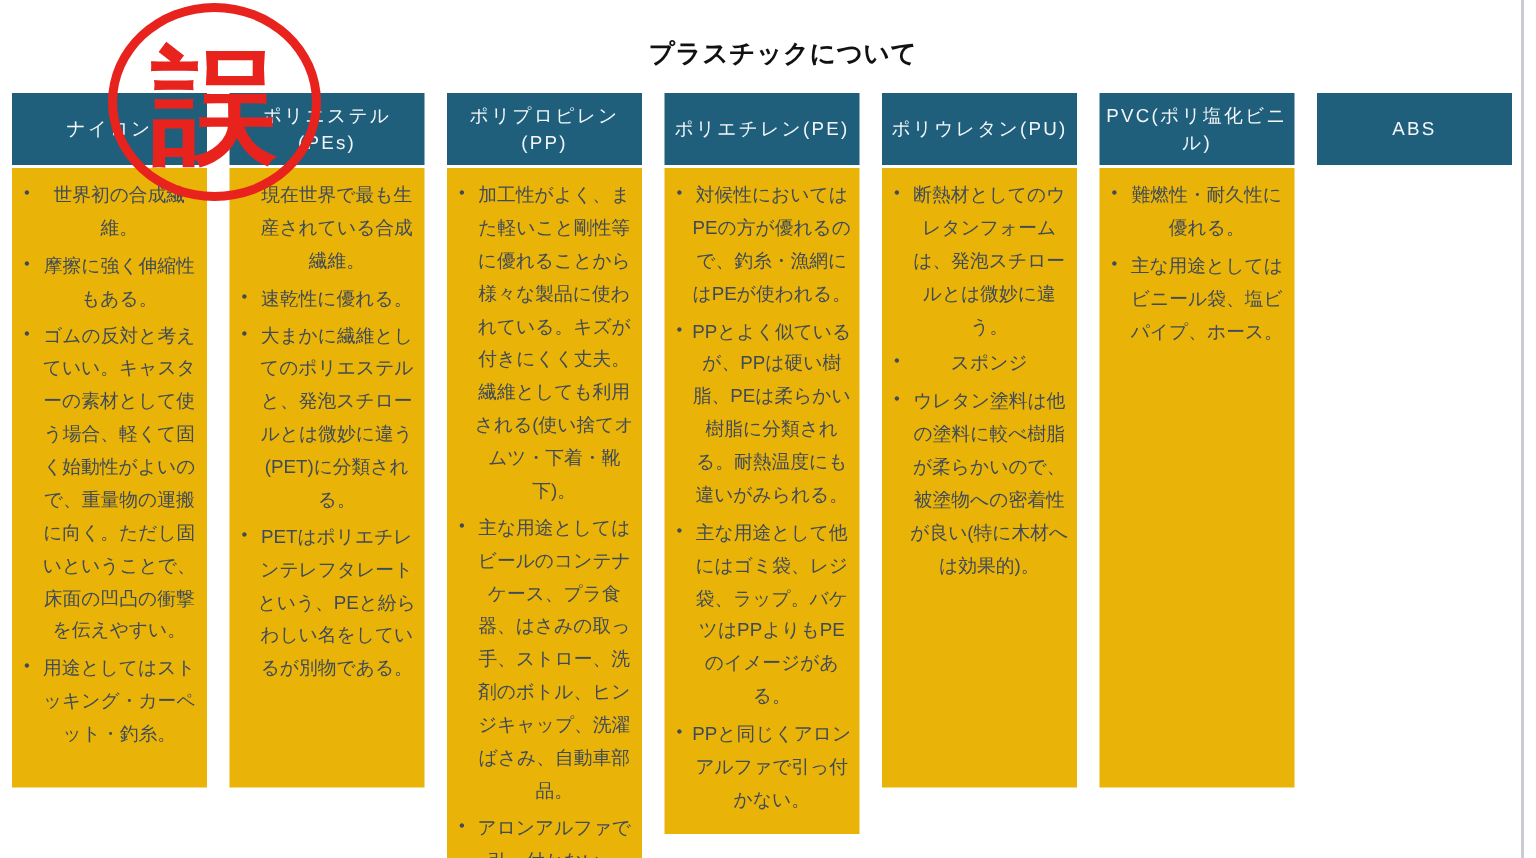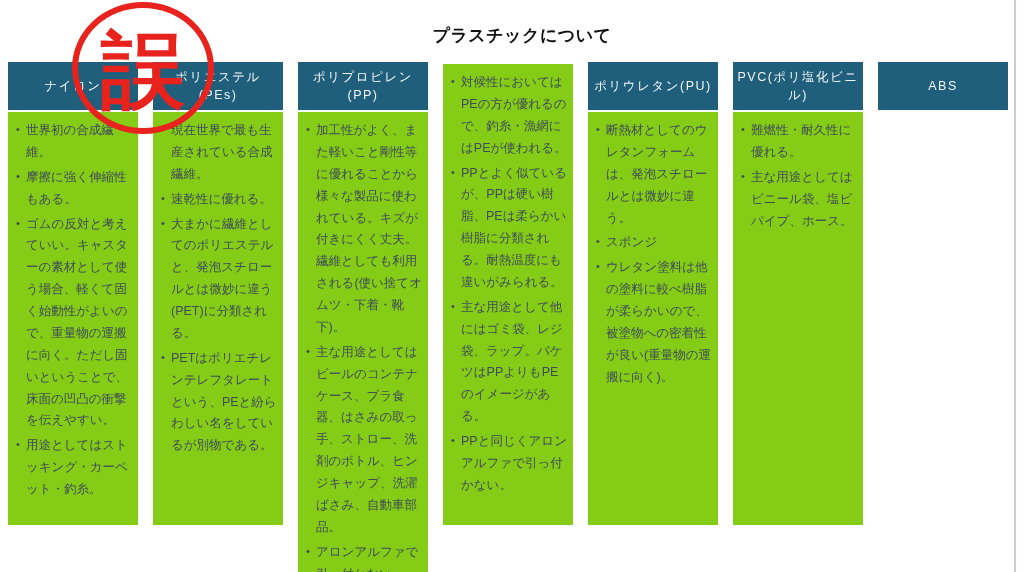--- a/index.html
+++ b/index.html
@@ -28,24 +28,24 @@
     background:#205f7c;
     color:#f3f6f8;
     min-height:48px;
     display:flex;align-items:center;justify-content:center;
     text-align:center;
     font-size:12.5px;letter-spacing:1.5px;
     line-height:1.45;
     padding:2px 4px;box-sizing:border-box;
   }
   .col-body{
-    background:#84cc16;
+    background:#eab308;
     flex:1;
     margin-top:2px;
-    padding:8px 5px 8px 7px;box-sizing:border-box;
+    padding:8px 5px 8px 7px;box-sizing:border-box;text-align:center;
   }
   ul.bullets{
     margin:0;padding:0;list-style:none;
     color:#3f4b59;
     font-size:12.5px;line-height:1.75;
   }
   ul.bullets li{
     position:relative;
     padding-left:11px;
     margin-bottom:3px;
@@ -116,37 +116,38 @@
       <div class="col-body">
         <ul class="bullets">
             <li>加工性がよく、また軽いこと剛性等に優れることから様々な製品に使われている。キズが付きにくく丈夫。繊維としても利用される(使い捨てオムツ・下着・靴下)。</li>
             <li>主な用途としてはビールのコンテナケース、プラ食器、はさみの取っ手、ストロー、洗剤のボトル、ヒンジキャップ、洗濯ばさみ、自動車部品。</li>
             <li>アロンアルファで引っ付かない。</li>
           </ul>
       </div>
     </div>
 
     <div class="col">
+      <div class="col-header">ポリエチレン(PE)</div>
       <div class="col-body">
         <ul class="bullets">
             <li>対候性においてはPEの方が優れるので、釣糸・漁網にはPEが使われる。</li>
             <li>PPとよく似ているが、PPは硬い樹脂、PEは柔らかい樹脂に分類される。耐熱温度にも違いがみられる。</li>
             <li>主な用途として他にはゴミ袋、レジ袋、ラップ。バケツはPPよりもPEのイメージがある。</li>
             <li>PPと同じくアロンアルファで引っ付かない。</li>
           </ul>
       </div>
     </div>
 
     <div class="col">
       <div class="col-header">ポリウレタン(PU)</div>
       <div class="col-body">
         <ul class="bullets">
             <li>断熱材としてのウレタンフォームは、発泡スチロールとは微妙に違う。</li>
             <li>スポンジ</li>
-            <li>ウレタン塗料は他の塗料に較べ樹脂が柔らかいので、被塗物への密着性が良い(重量物の運搬に向く)。</li>
+            <li>ウレタン塗料は他の塗料に較べ樹脂が柔らかいので、被塗物への密着性が良い(特に木材へは効果的)。</li>
           </ul>
       </div>
     </div>
 
     <div class="col">
       <div class="col-header">PVC(ポリ塩化ビニル)</div>
       <div class="col-body">
         <ul class="bullets">
             <li>難燃性・耐久性に優れる。</li>
             <li>主な用途としてはビニール袋、塩ビパイプ、ホース。</li>

